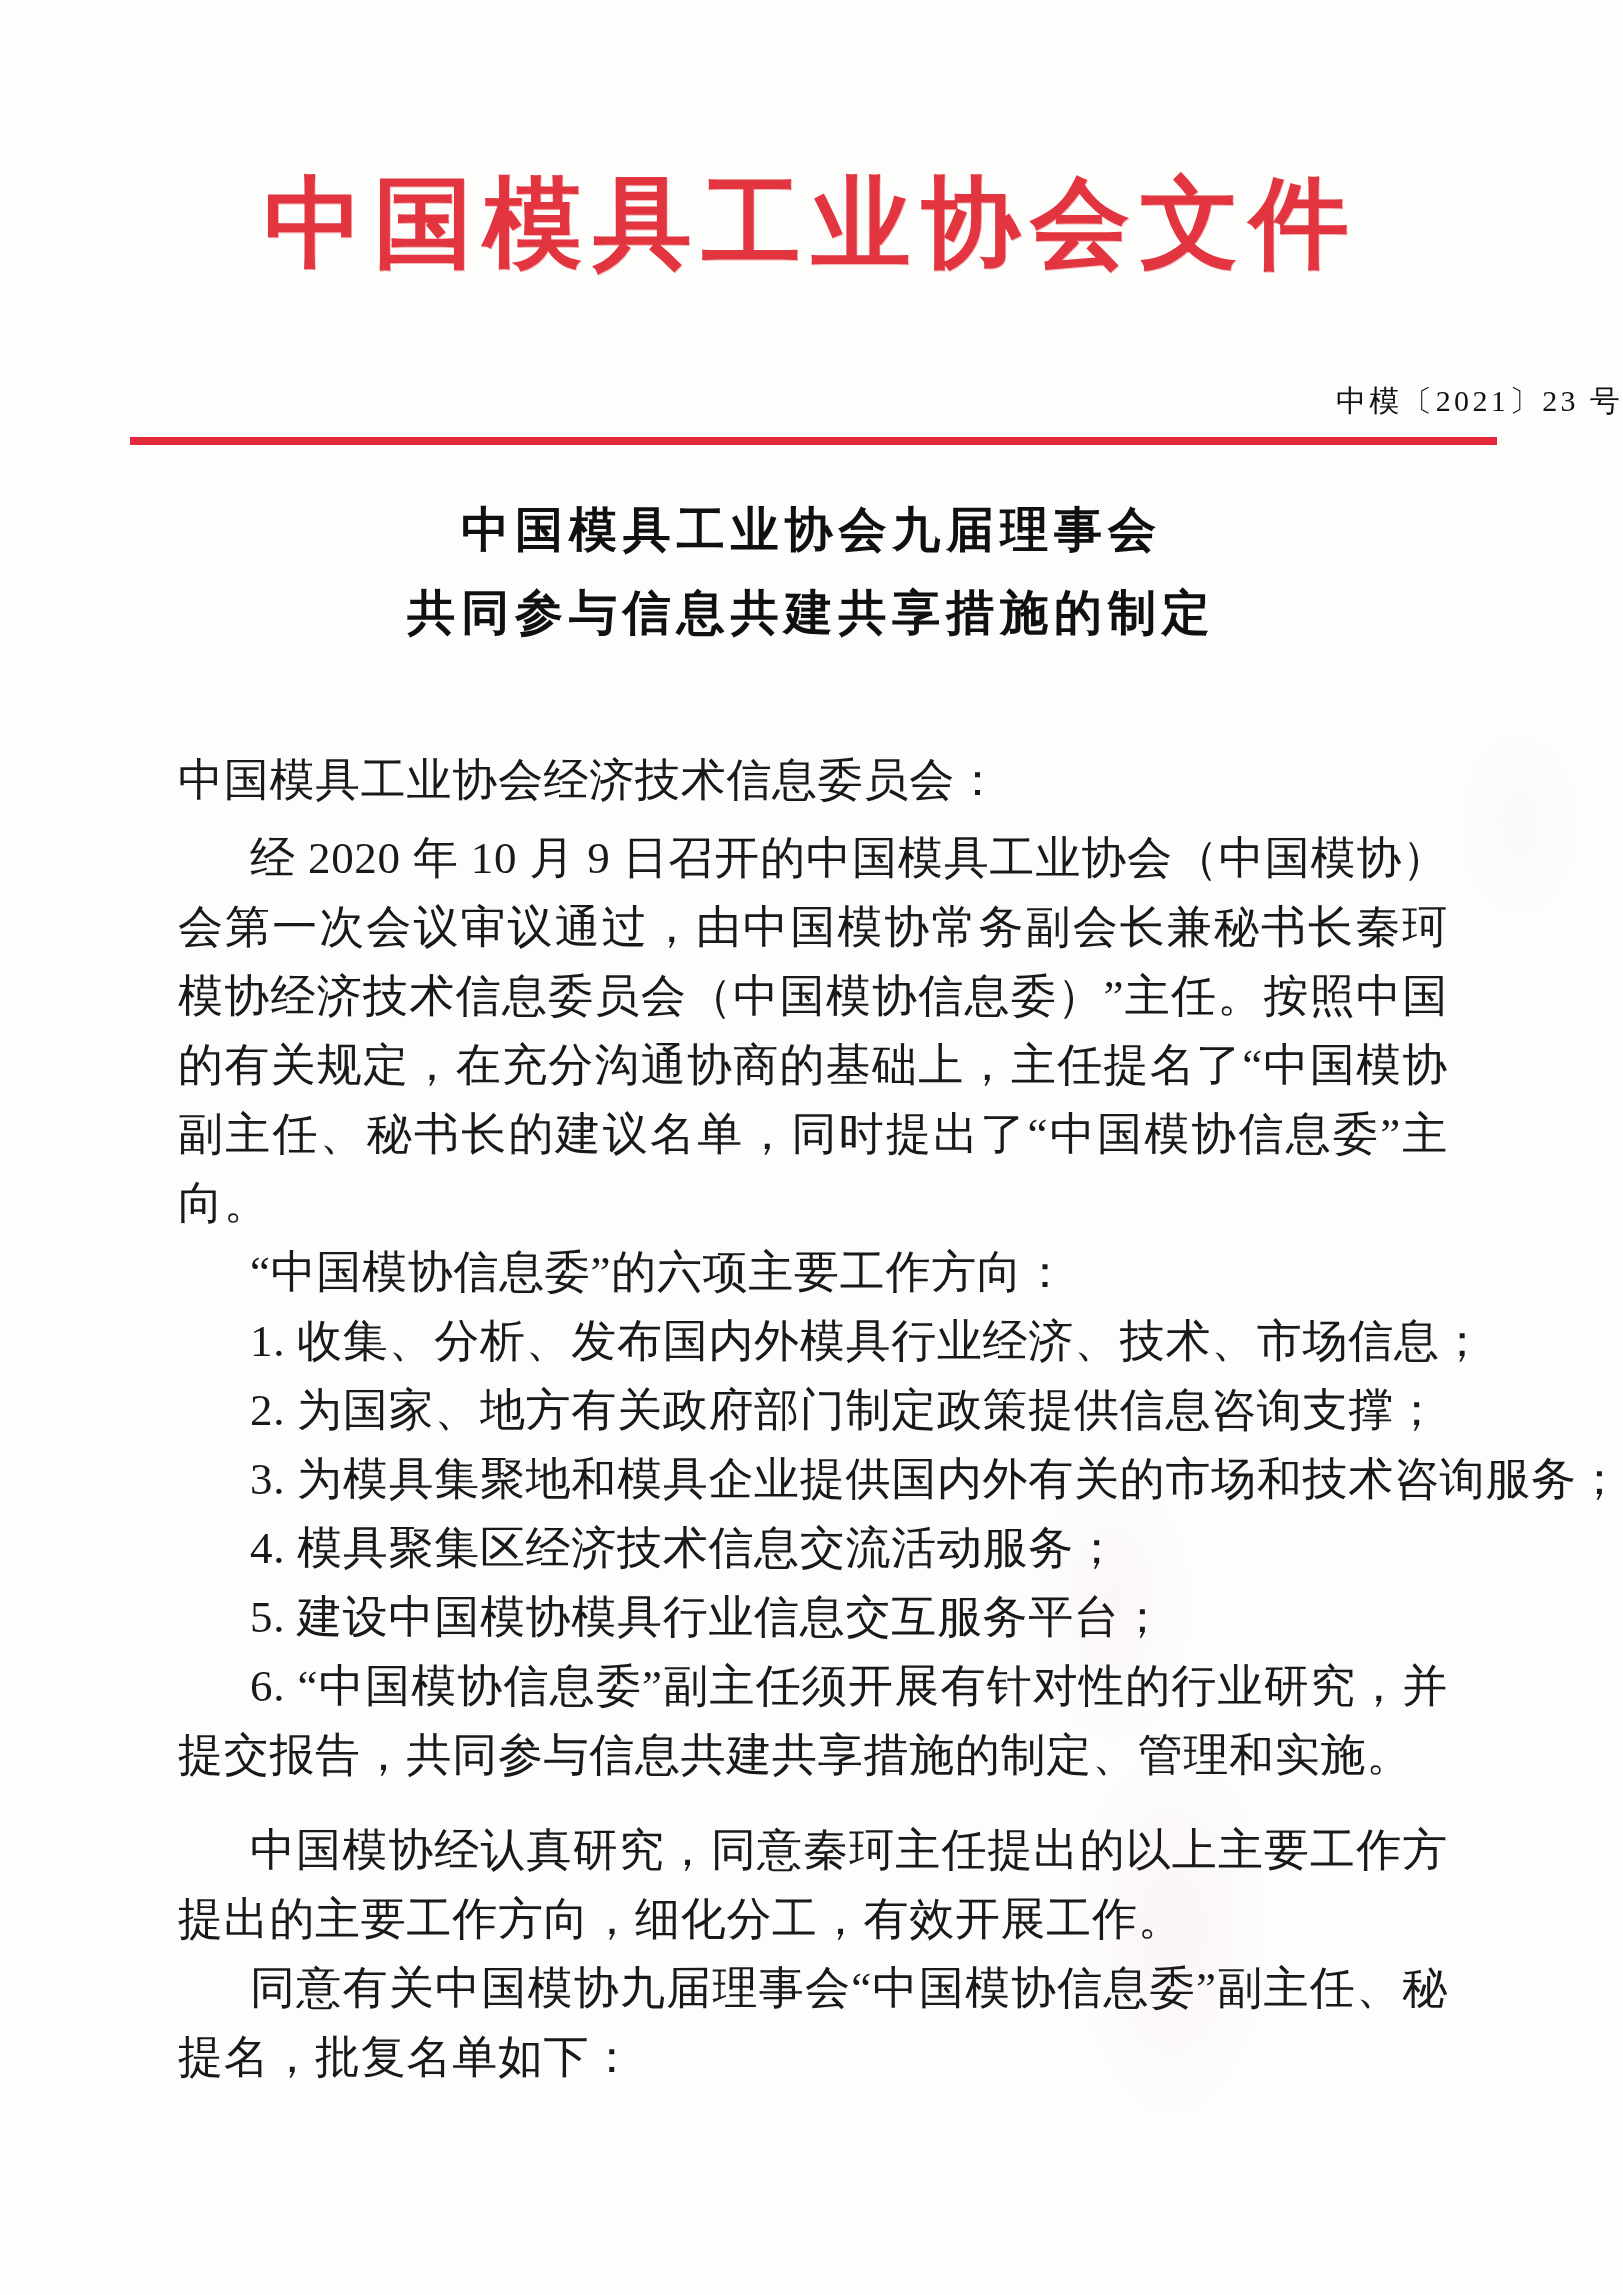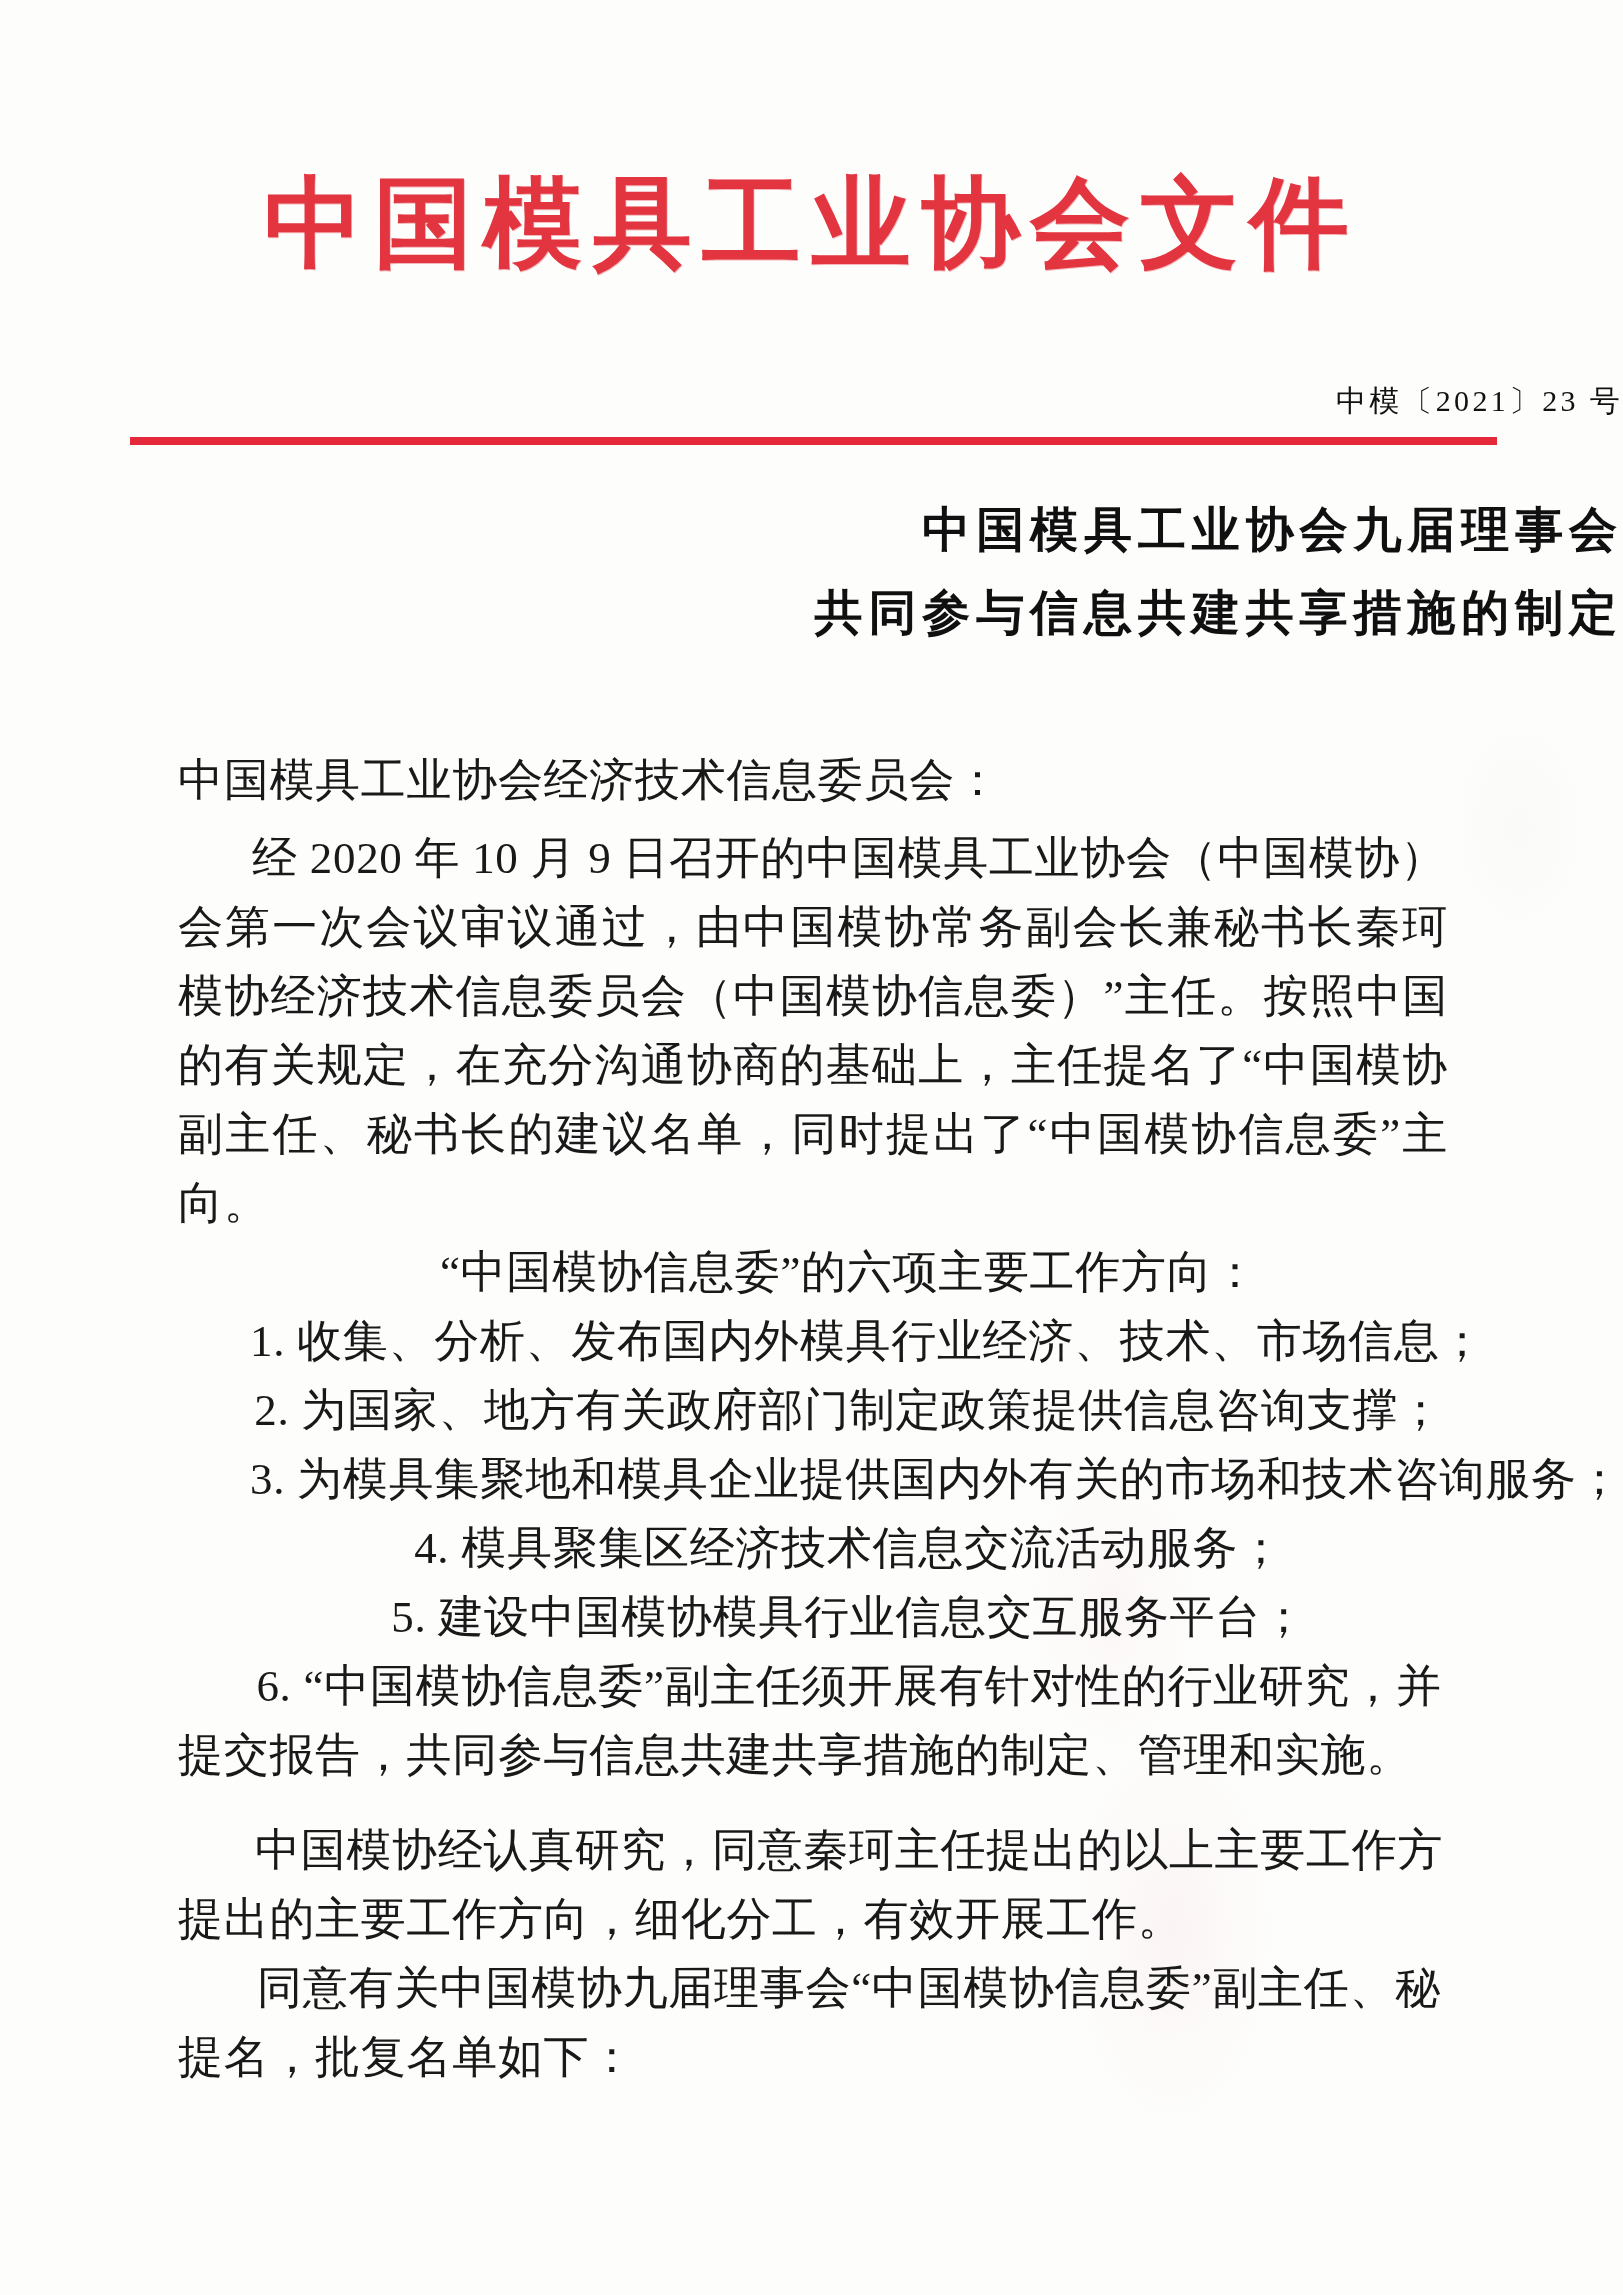--- a/index.html
+++ b/index.html
@@ -60,21 +60,21 @@
     top: 437px;
     left: 130px;
     width: 1367px;
     height: 7.9px;
     background: var(--red-rule);
   }
   .doc-title {
     position: absolute;
     left: 0;
     width: 100%;
-    text-align: right;
+    text-align: center;
     font-size: 48px;
     line-height: 60px;
     font-weight: bold;
     letter-spacing: 5.9px;
     color: #101010;
     white-space: nowrap;
   }
   .doc-title.t1 { top: 500px; }
   .doc-title.t2 { top: 583px; }
   .body-block {
@@ -90,21 +90,21 @@
     line-height: 69px;
     letter-spacing: 0.7px;
     white-space: nowrap;
   }
   .ln.just {
     white-space: normal;
     text-align: justify;
     text-align-last: justify;
     overflow: hidden;
   }
-  .ln.indent { padding-left: 72px; text-align: center; }
+  .ln.indent { padding-left: 72px; }
   .ln.gap-sm { margin-top: 9.2px; }
   .ln.gap { margin-top: 26px; }
 </style>
 </head>
 <body>
 
 <div class="page" style="--red-header: #e23540; --red-rule: #e4293a;">
 
   <div class="scan-artifacts"></div>
 

